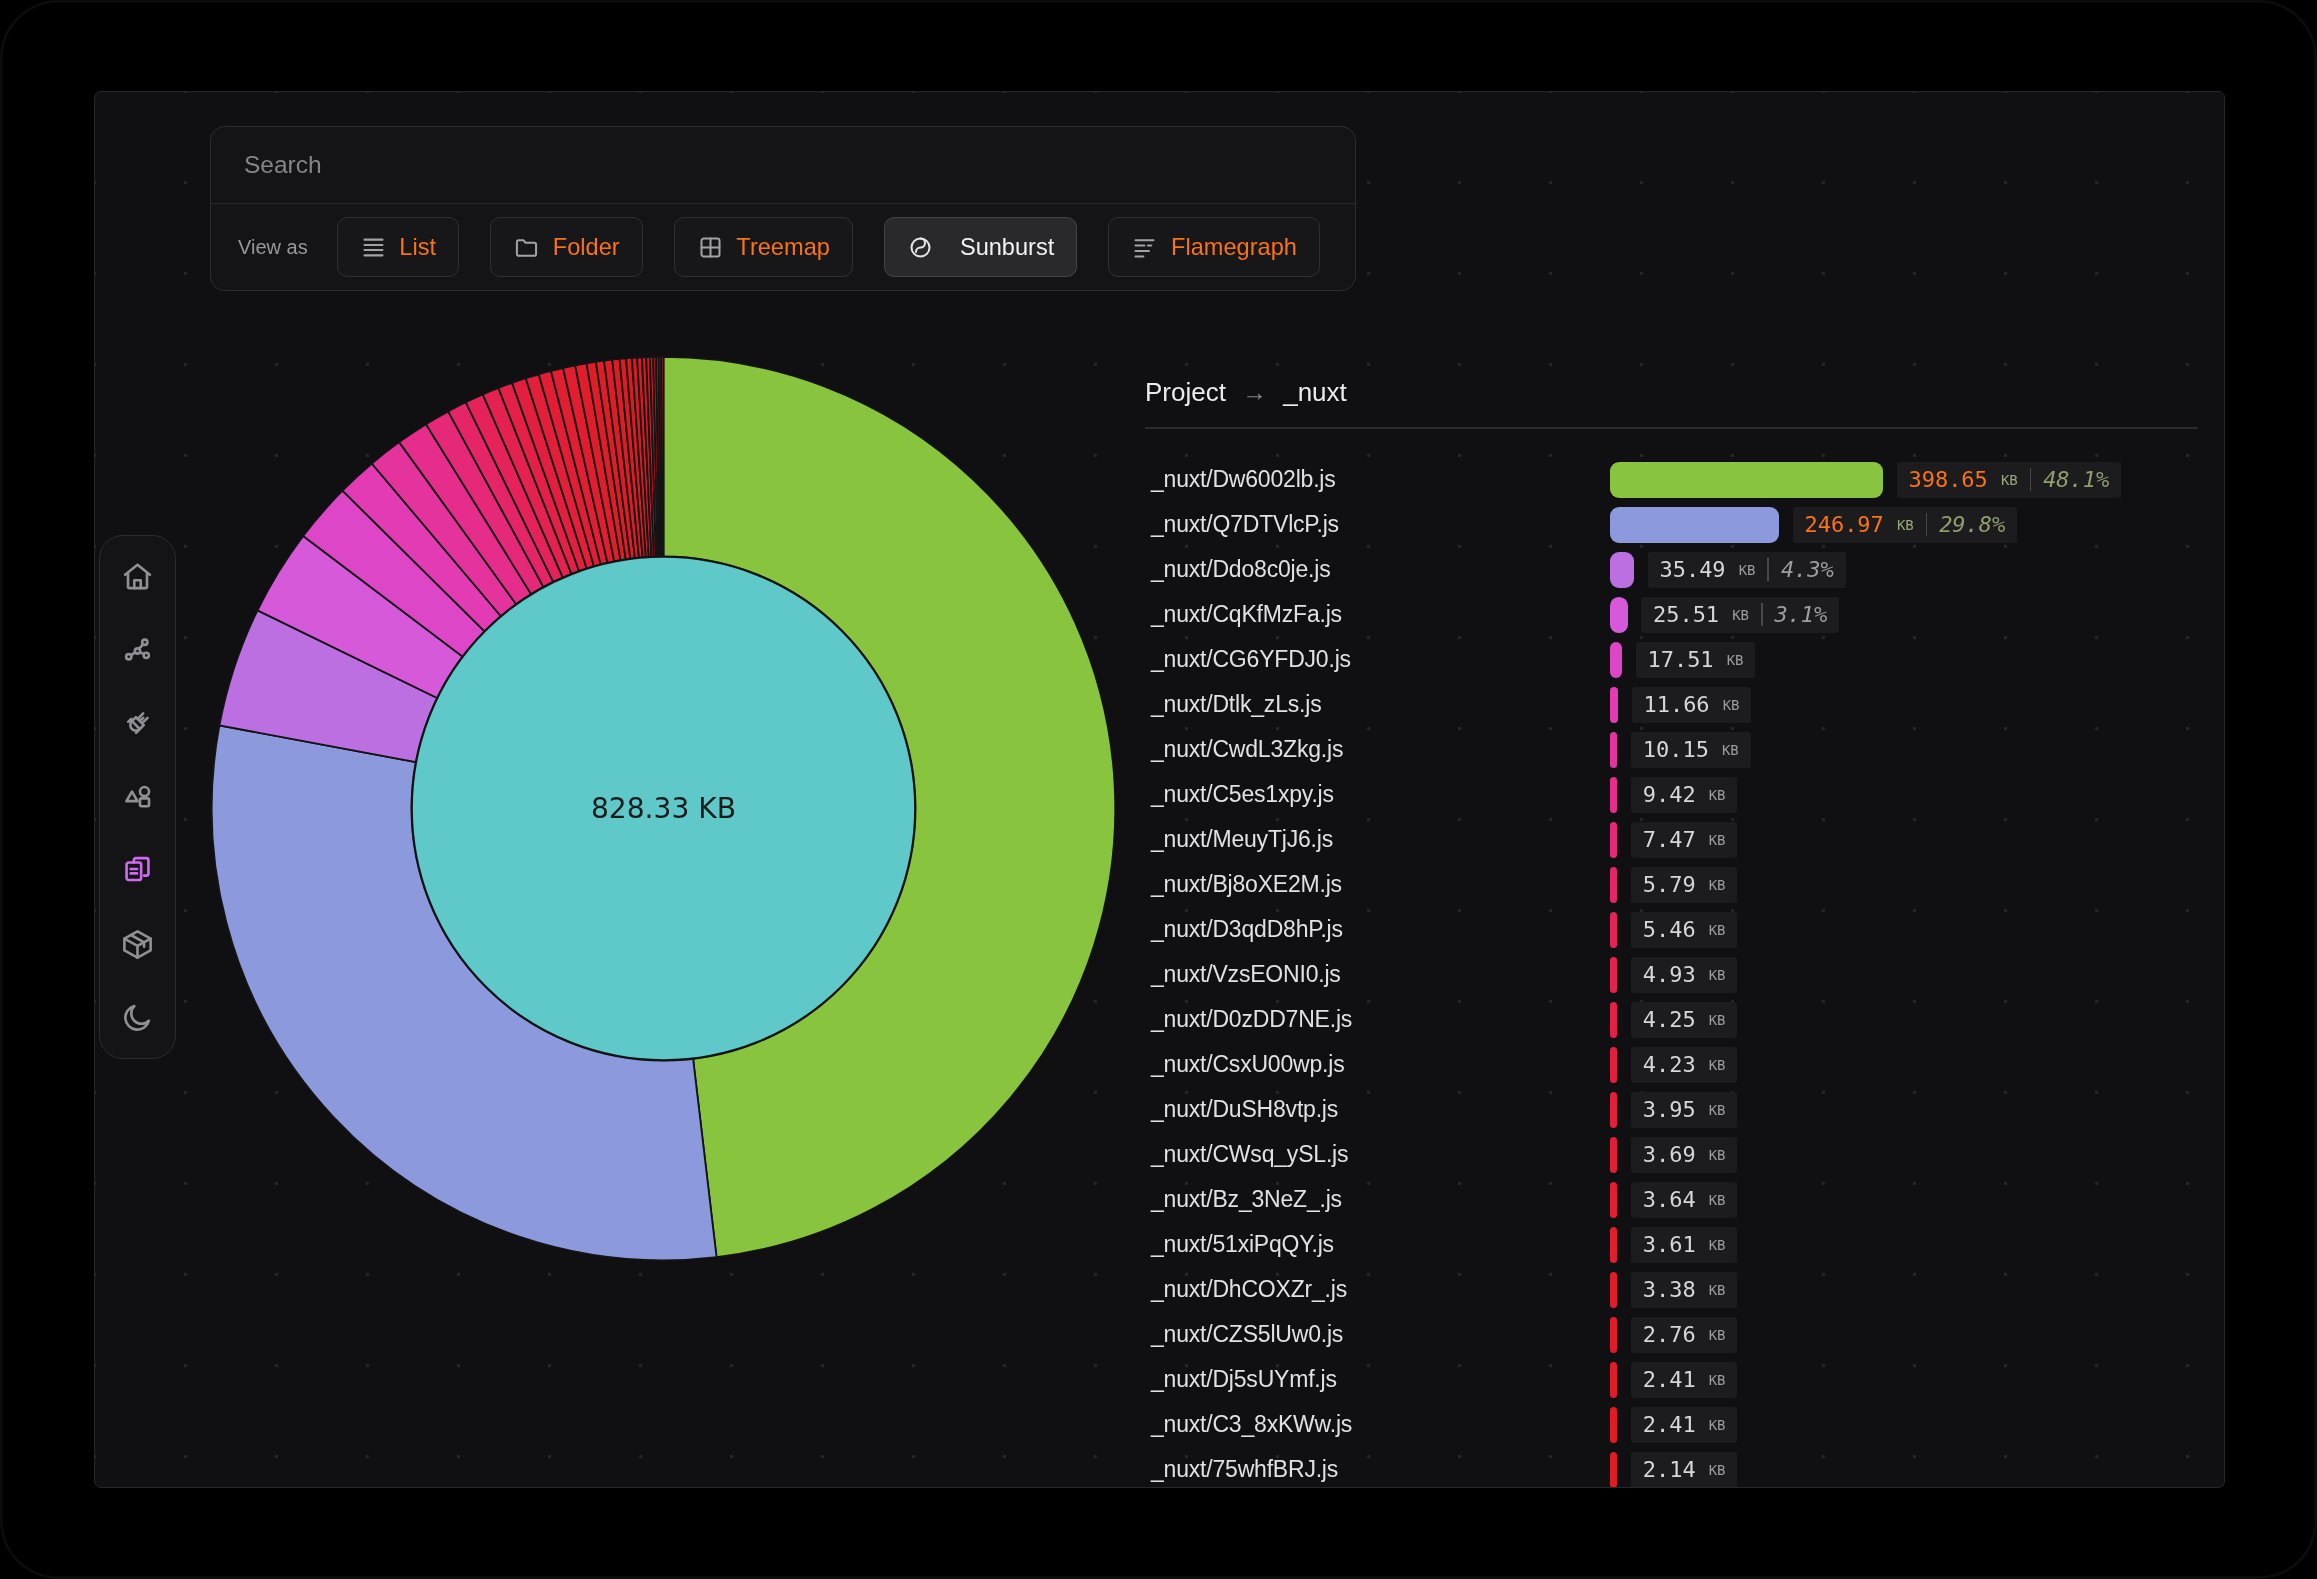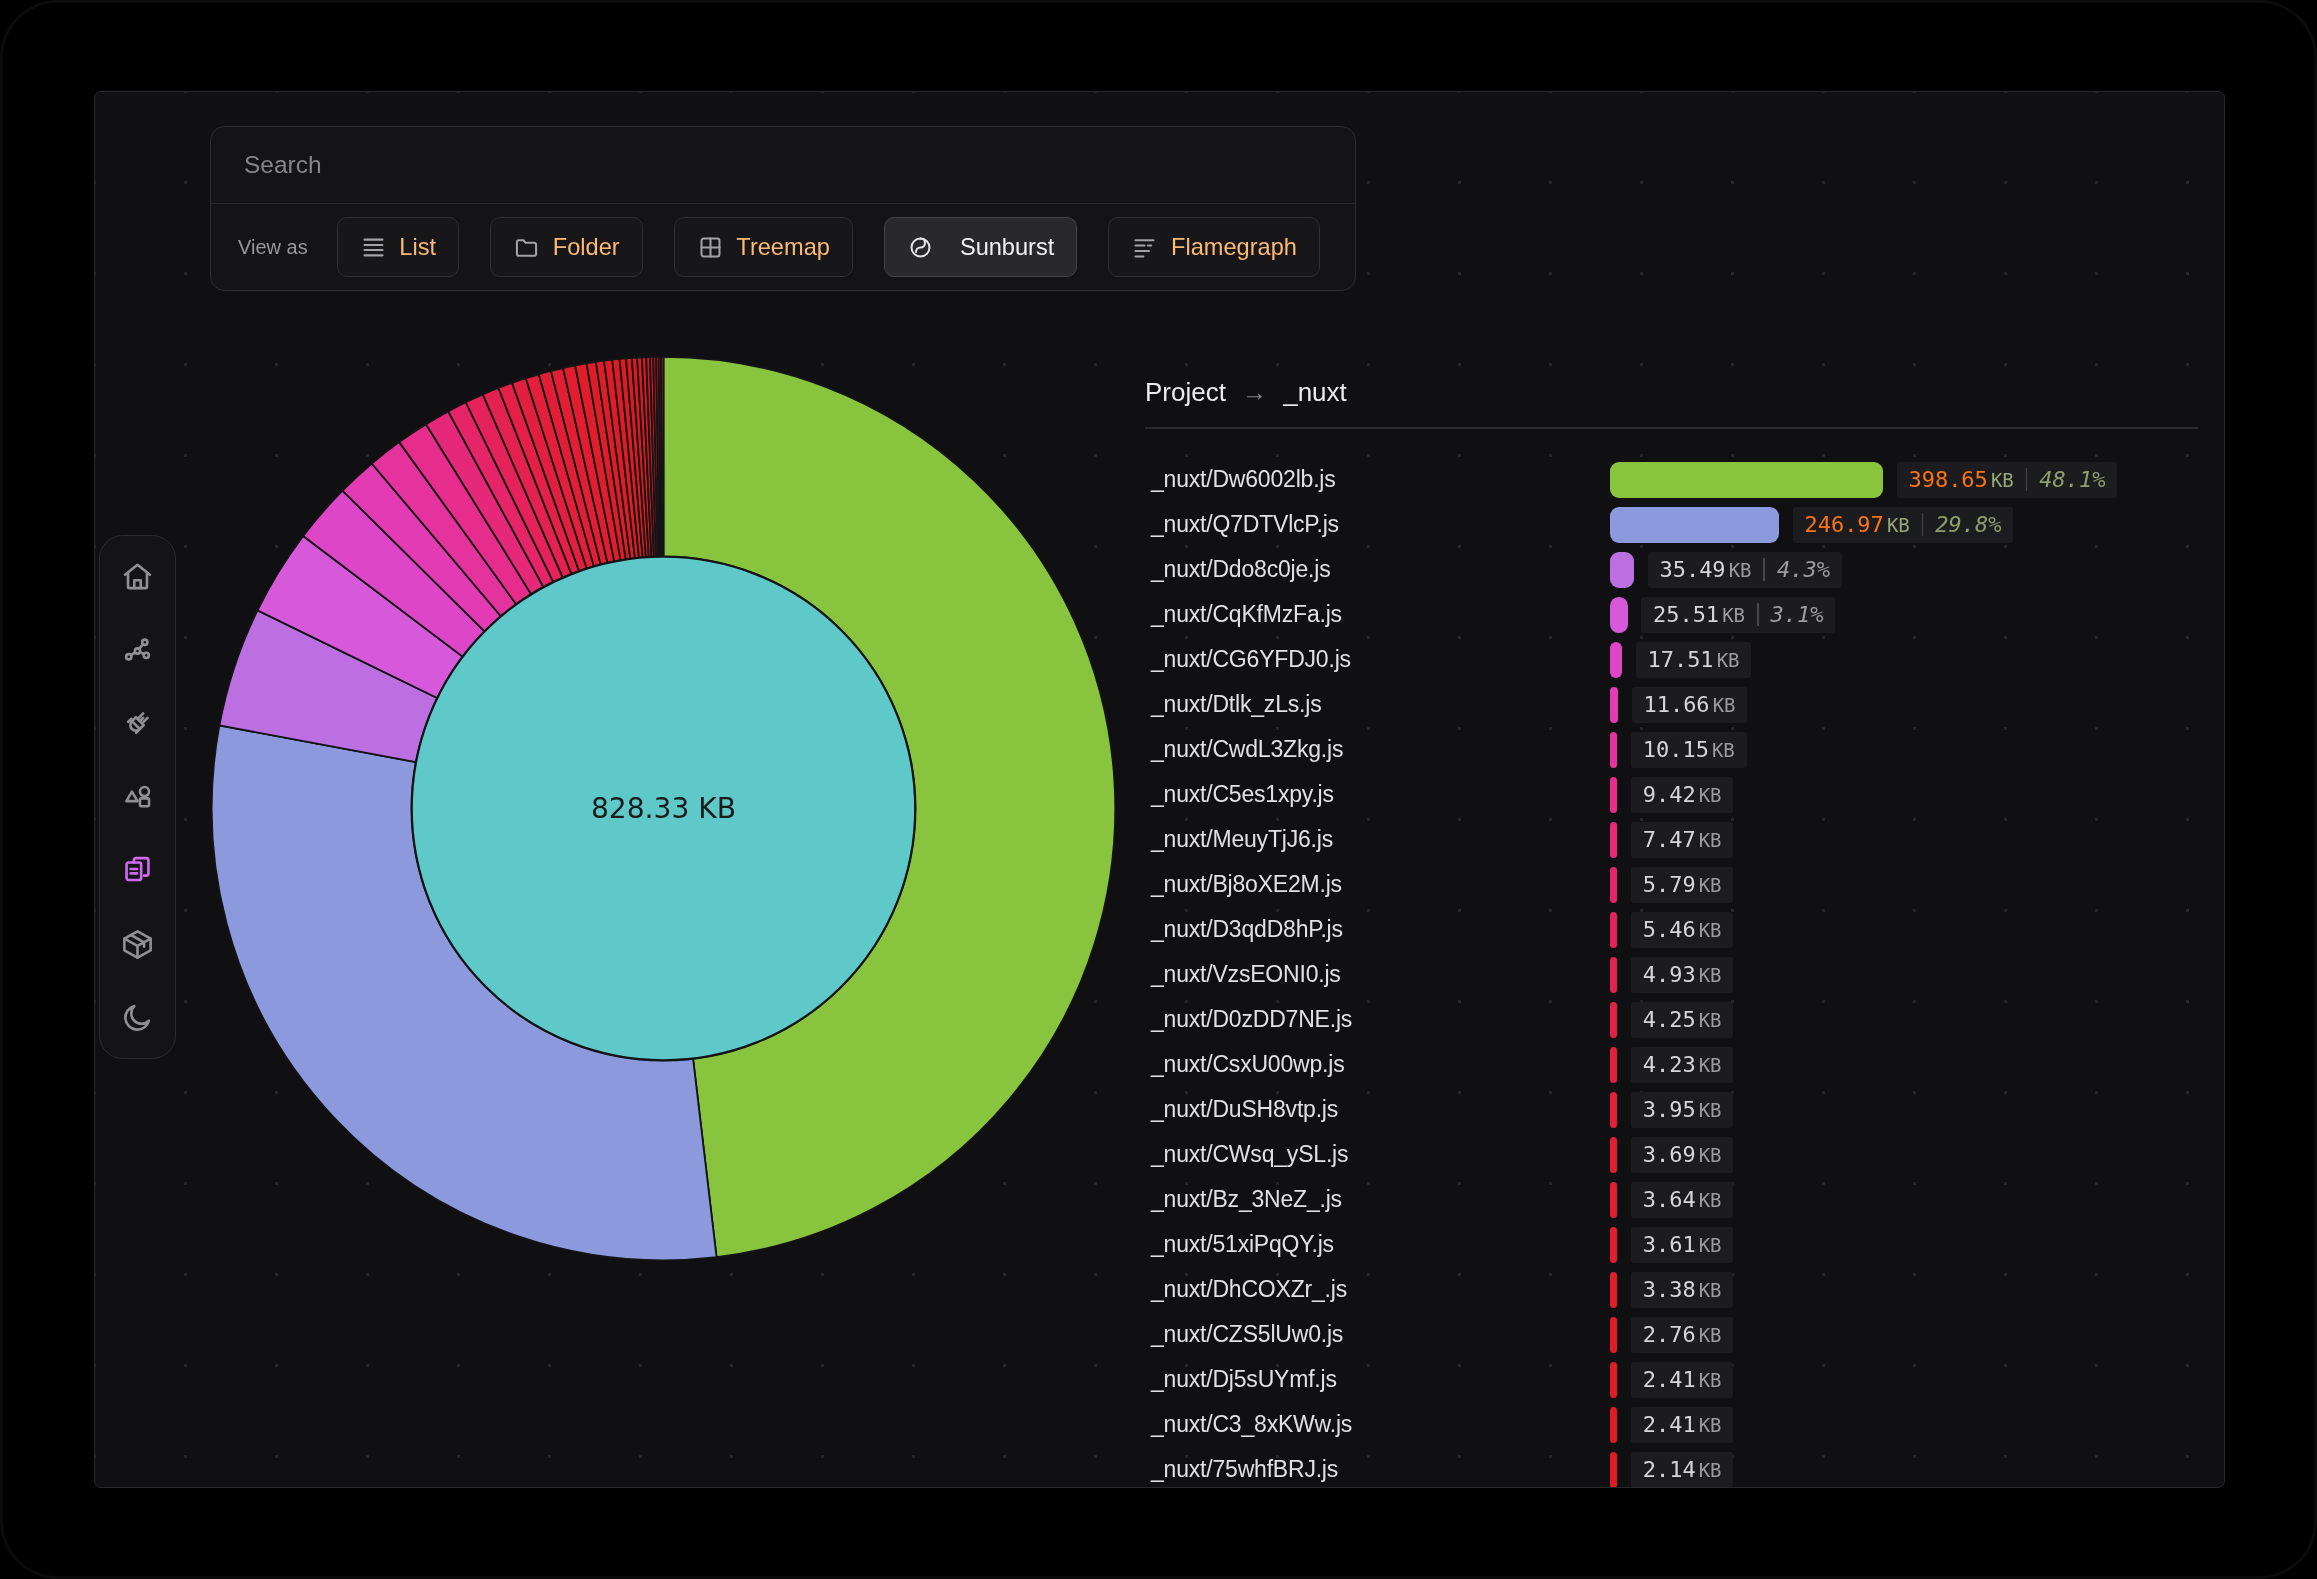--- a/index.html
+++ b/index.html
@@ -30,21 +30,21 @@
     width:100%; background:transparent; border:none; outline:none;
     font-family:"Liberation Sans",sans-serif; font-size:24.5px; color:#d8d8da;
   }
   .search-row input::placeholder { color:#84848a; }
   .viewas-row { flex:1; display:flex; align-items:center; padding:0 27px; }
   .viewas-label { font-size:20px; color:#97979c; margin-right:29px; }
   .view-btns { display:flex; gap:31px; }
   .view-btn {
     display:flex; align-items:center; gap:12.7px; height:60px; padding:0 22px;
     background:#17171a; border:1.8px solid #303034; border-radius:10px;
-    color:#fdba74; font-size:23.6px; cursor:pointer; font-family:"Liberation Sans",sans-serif;
+    color:#f97316; font-size:23.6px; cursor:pointer; font-family:"Liberation Sans",sans-serif;
   }
   .view-btn .icon { display:flex; color:#a2a2a8; }
   .view-btn.active { background:#29292d; border-color:#434349; color:#f2f2f4;gap:26px; }
   .view-btn.active .icon { color:#e6e6ea; }
   .icon svg { width:27px; height:27px; display:block; }
   
   .sidebar {
     position:absolute; left:3.6px; top:443px; width:77px; height:524px;
     background:#141416; border:1.8px solid #2c2c2f; border-radius:23.6px;
     display:flex; flex-direction:column; align-items:center;
@@ -63,21 +63,21 @@
   .file-list { position:absolute; left:1056px; top:365px; width:1064px; }
   .frow { height:45px; display:flex; align-items:center; }
   .fname { width:459px; font-size:23px; color:#e1e1e3; letter-spacing:-0.2px; white-space:nowrap; }
   .fbar { height:36px; flex:none; }
   .fbadge {
     margin-left:13.6px; height:36px; display:flex; align-items:center;
     background:#1c1c1f; padding:0 11.8px; border-radius:2.7px;
     font-family:"DejaVu Sans Mono", monospace; font-size:22px; white-space:nowrap;
   }
   .fnum { color:#d6d6d8; }
-  .funit { color:#9c9c9f; font-size:19px; margin-left:3px; }
+  .funit { color:#9c9c9f; font-size:14px; margin-left:13px; }
   .vsep { width:1.8px; height:23px; background:#48484c; margin:0 11.8px; }
   .fpct { color:#9d9da1;font-style:italic; }
   .frow.hl .fnum { color:#f97316; }
   .frow.hl .funit { color:#97a877; }
   .frow.hl .fpct { color:#8e9e6c; }
 </style>
 </head>
 <body>
 
 <div class="bezel"></div>

